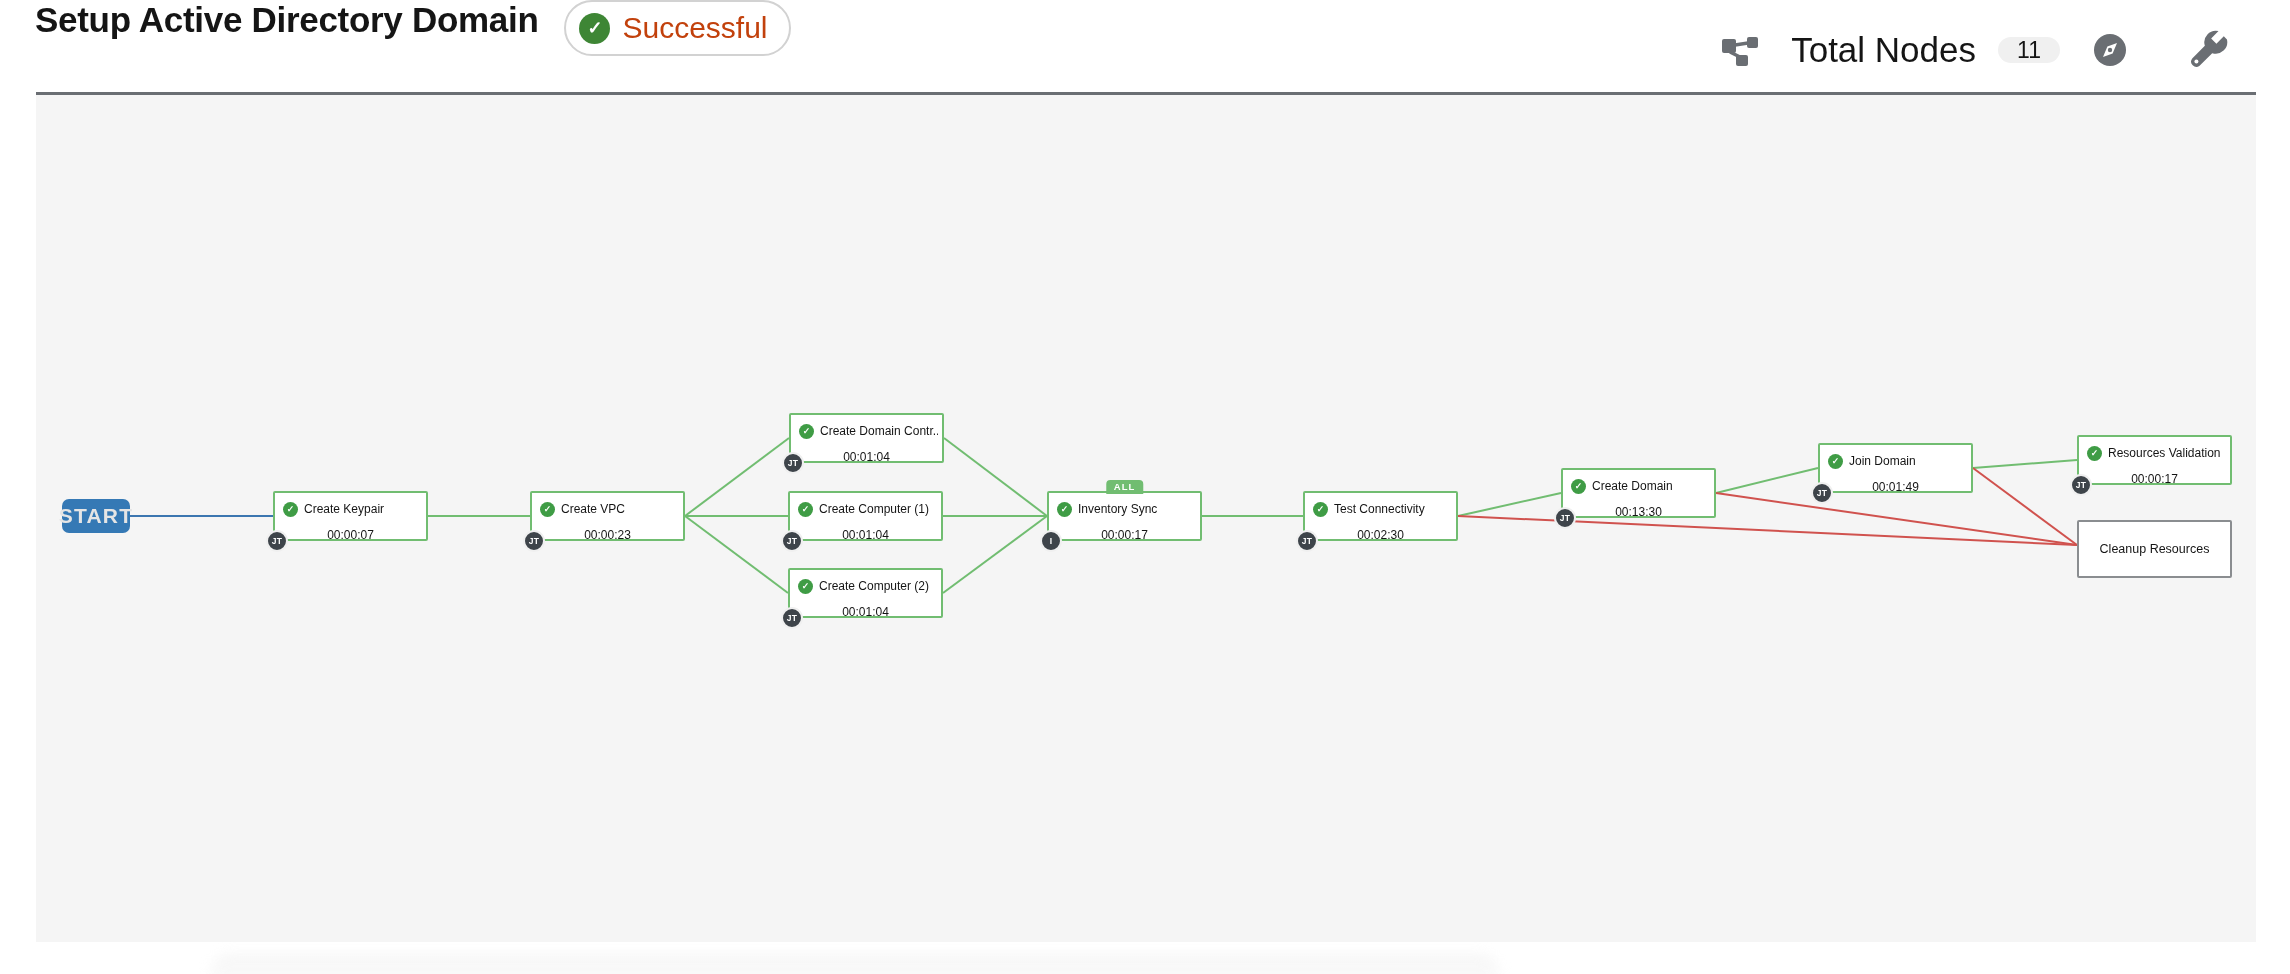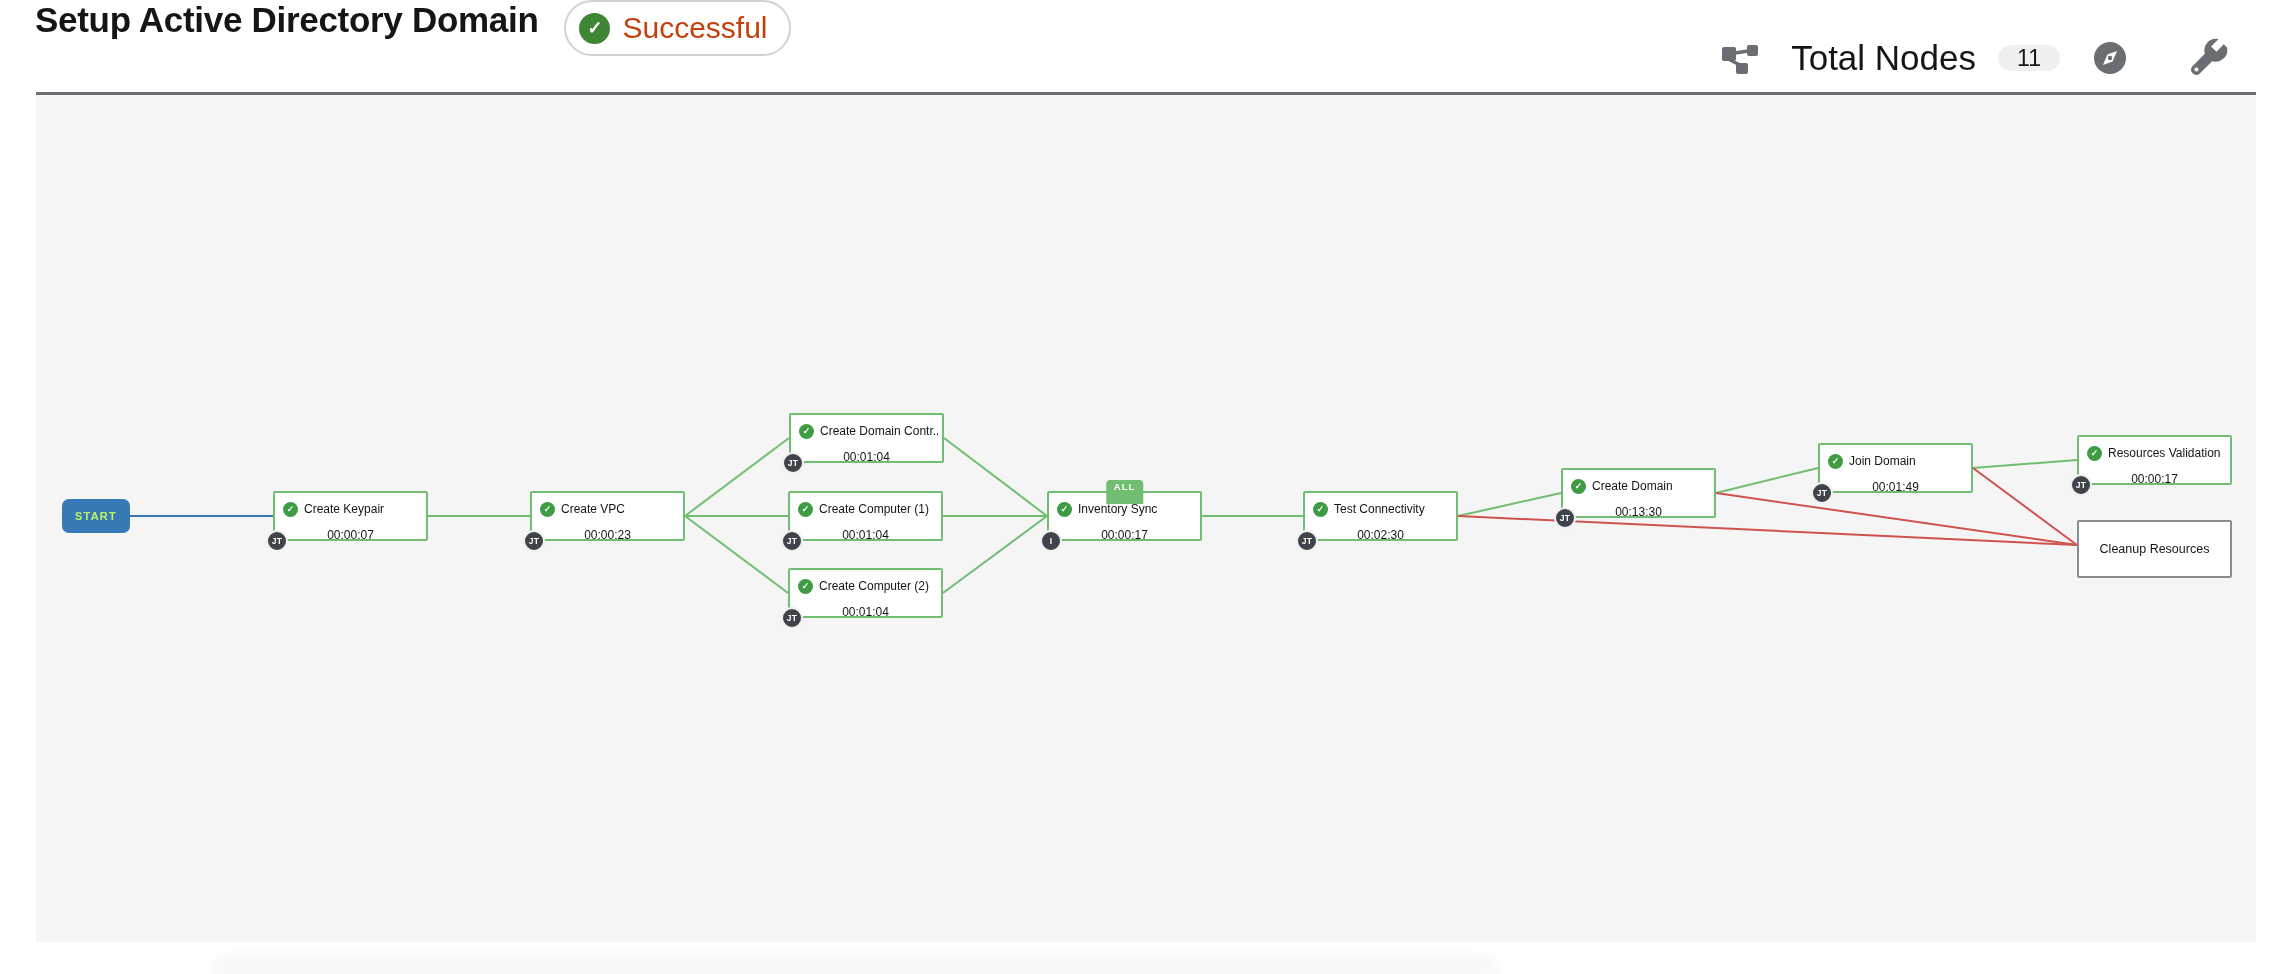--- a/index.html
+++ b/index.html
@@ -8,21 +8,21 @@
 
   
   .header{position:absolute;left:0;top:0;width:2290px;height:92px;background:#fff;
           display:flex;align-items:flex-start;}
   .page-title{margin-left:35px;font-size:35px;font-weight:700;letter-spacing:-0.3px;white-space:nowrap;}
   .status-pill{margin-left:26px;height:52px;border:2px solid #d2d2d2;border-radius:28px;
                background:#fff;display:flex;align-items:center;padding:0 21px 0 13px;gap:12px;}
   .status-check{width:31px;height:31px;border-radius:50%;background:#3e8635;color:#fff;
                 display:flex;align-items:center;justify-content:center;font-size:18px;font-weight:700;}
   .status-label{font-size:30px;color:#c2410c;}
-  .header-right{position:absolute;right:62px;top:12px;height:92px;display:flex;align-items:center;}
+  .header-right{position:absolute;right:62px;top:4px;height:92px;display:flex;align-items:center;}
   .hdr-icon{display:flex;align-items:center;justify-content:center;}
   .total-nodes-label{margin-left:32px;font-size:35px;font-weight:400;white-space:nowrap;}
   .count-pill{margin-left:22px;background:#f0f0f0;border-radius:18px;height:26px;min-width:62px;
               display:flex;align-items:center;justify-content:center;font-size:23px;font-weight:500;}
   .compass-wrap{margin-left:34px;}
   .wrench-wrap{margin-left:62px;}
 
   
   .canvas{position:absolute;left:36px;top:92px;width:2220px;height:850px;background:#f5f5f5;
           border-top:3px solid #6a6e73;box-sizing:border-box;}
@@ -36,24 +36,24 @@
   .check-circle{flex:0 0 auto;width:15px;height:15px;border-radius:50%;background:#3f9c45;color:#fff;
                 font-size:9px;font-weight:700;display:flex;align-items:center;justify-content:center;}
   .node-label{font-size:12px;color:#151515;white-space:nowrap;overflow:hidden;}
   .node-time{text-align:center;font-size:12px;margin-top:11px;}
   .pending .node-label{font-size:12.5px;}
   .corner-badge{position:absolute;left:-9px;bottom:-13px;width:22px;height:22px;border-radius:50%;
                 background:#3e444a;border:2px solid #f0f0f0;box-sizing:border-box;color:#fff;
                 font-size:8.5px;font-weight:700;display:flex;align-items:center;justify-content:center;
                 letter-spacing:.3px;}
   .all-badge{position:absolute;top:-13px;left:50%;transform:translateX(-50%);background:#71bd71;
-             color:#fff;font-size:9.5px;font-weight:700;letter-spacing:1px;padding:1px 8px 12px;
+             color:#fff;font-size:9.5px;font-weight:700;letter-spacing:1px;padding:1px 8px 2px;
              border-radius:4px 4px 0 0;line-height:11px;}
-  .start-node{position:absolute;background:#3579b5;border-radius:7px;color:#bef264;
-              display:flex;align-items:center;justify-content:center;font-size:11px;font-weight:600;
+  .start-node{position:absolute;background:#3579b5;border-radius:7px;color:#e5e5e5;
+              display:flex;align-items:center;justify-content:center;font-size:21px;font-weight:600;
               letter-spacing:1.2px;}
 
   .bottom-shadow{position:absolute;left:210px;top:954px;width:1290px;height:40px;
                  border-radius:30px;background:linear-gradient(#efefef,#fcfcfc);
                  opacity:.55;filter:blur(6px);}
 </style>
 </head>
 <body>
 
 <div class="header">

